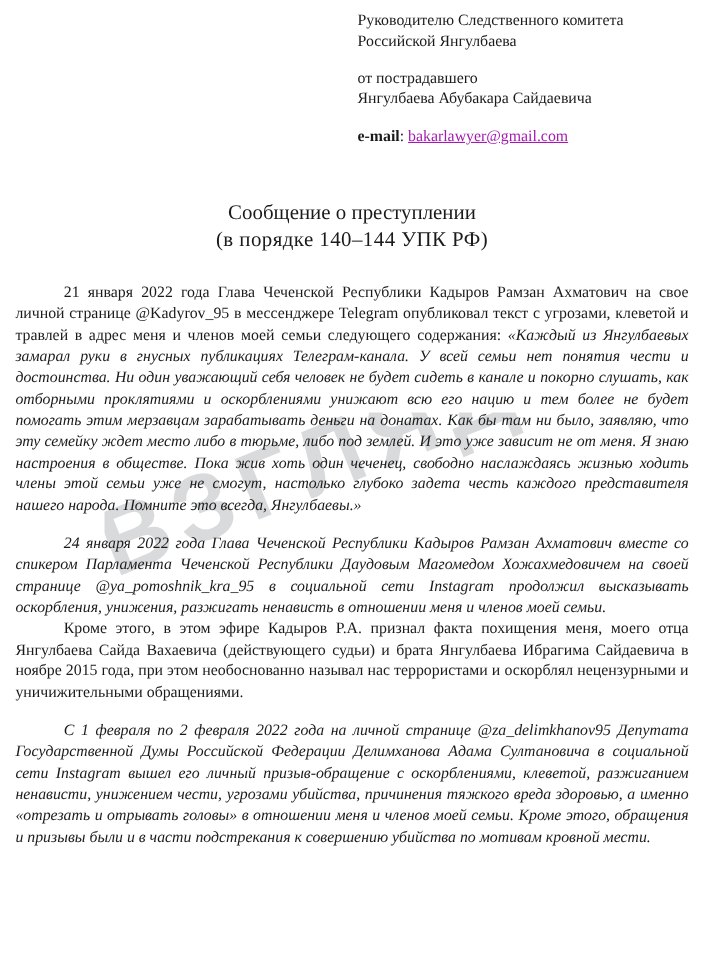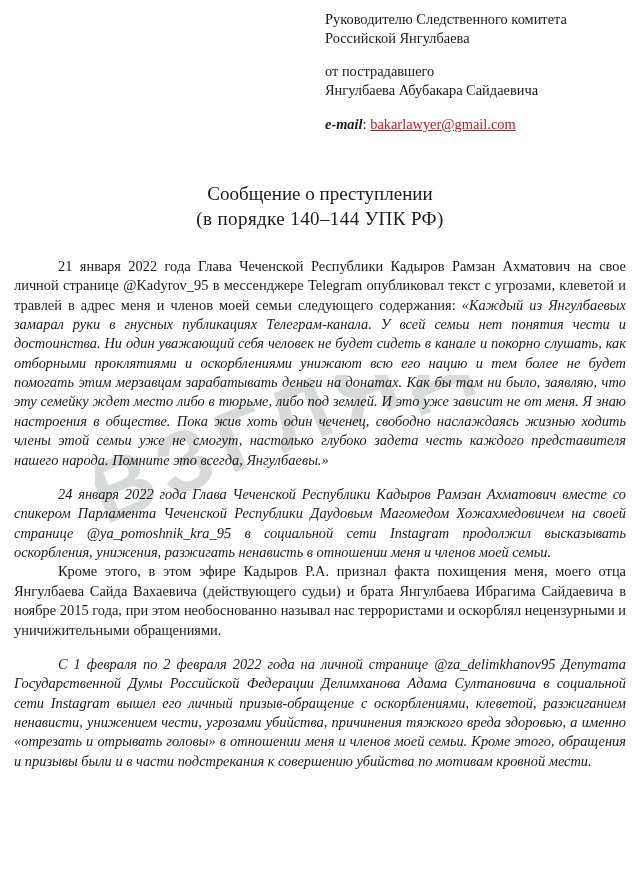--- a/index.html
+++ b/index.html
@@ -60,24 +60,23 @@
   }
   .addressee-line {
     white-space: nowrap;
   }
   .email-row {
     font-size: 14.4px;
     white-space: nowrap;
   }
   .email-label {
     font-weight: 700;
-    font-style: italic;
   }
   .email-address {
-    color: #b91c1c;
+    color: #a21caf;
     text-decoration: underline;
   }
 
   
   .doc-title {
     position: relative;
     z-index: 2;
     text-align: center;
     margin-top: 47px;
     font-size: 19px;

